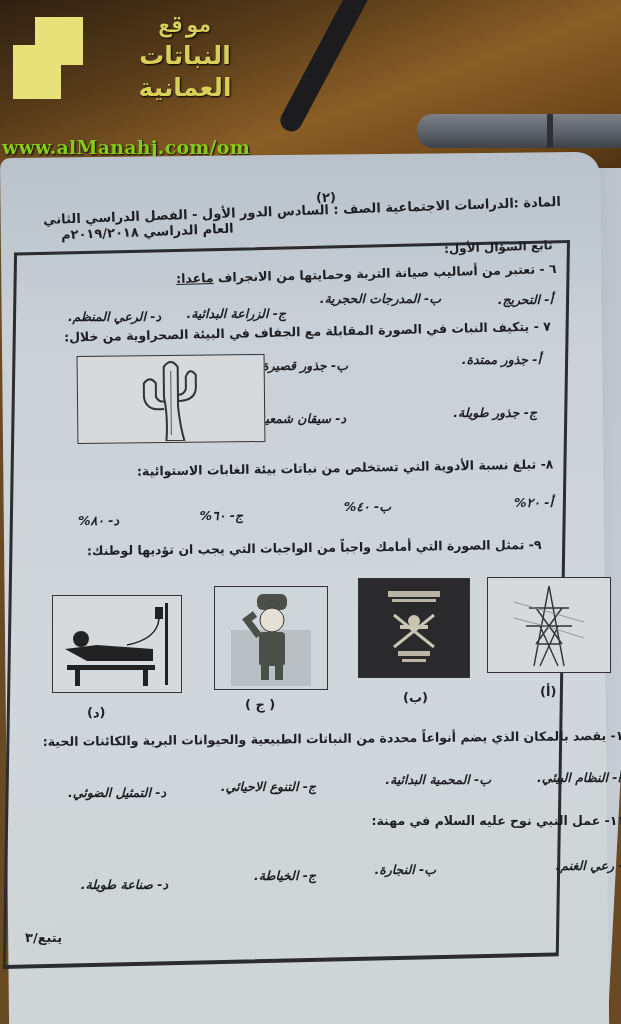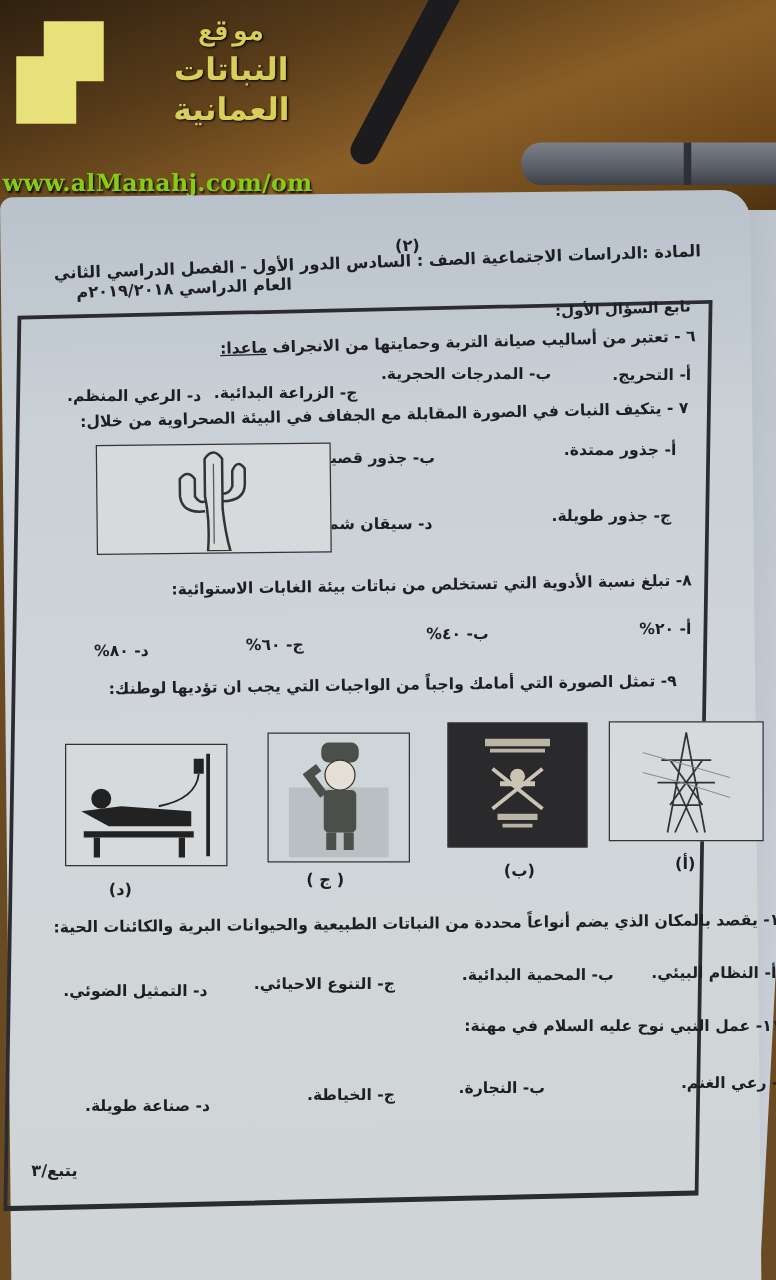--- a/index.html
+++ b/index.html
@@ -77,21 +77,21 @@
       position: absolute; left: 14px; top: 240px; width: 556px; height: 716px;
       border: 3px solid #2a2c30; border-bottom-width: 4px;
       transform: skewY(-2.2deg) rotate(0.9deg);
       transform-origin: top right;
     }
     .continue-label {
       position: absolute; right: 68px; top: 240px; font-size: 12px; font-weight: bold;
       transform: rotate(-2deg);
     }
     .q { position: absolute; font-size: 12.5px; font-weight: bold; white-space: nowrap; }
-    .opt { position: absolute; font-size: 12.5px; font-weight: bold; white-space: nowrap; }
+    .opt { position: absolute; font-size: 12.5px; font-weight: bold; white-space: nowrap; font-style: italic; }
     .ul { text-decoration: underline; }
     .imgbox {
       position: absolute; border: 1.5px solid #333; background: #d6dadd;
       display: flex; align-items: center; justify-content: center;
     }
     .imgbox.dark { background: #2a2a2c; }
     .img-label { position: absolute; font-size: 13px; font-weight: bold; }
     .footer-cont {
       position: absolute; left: 25px; top: 930px; font-size: 13px; font-weight: bold;
       direction: rtl;

